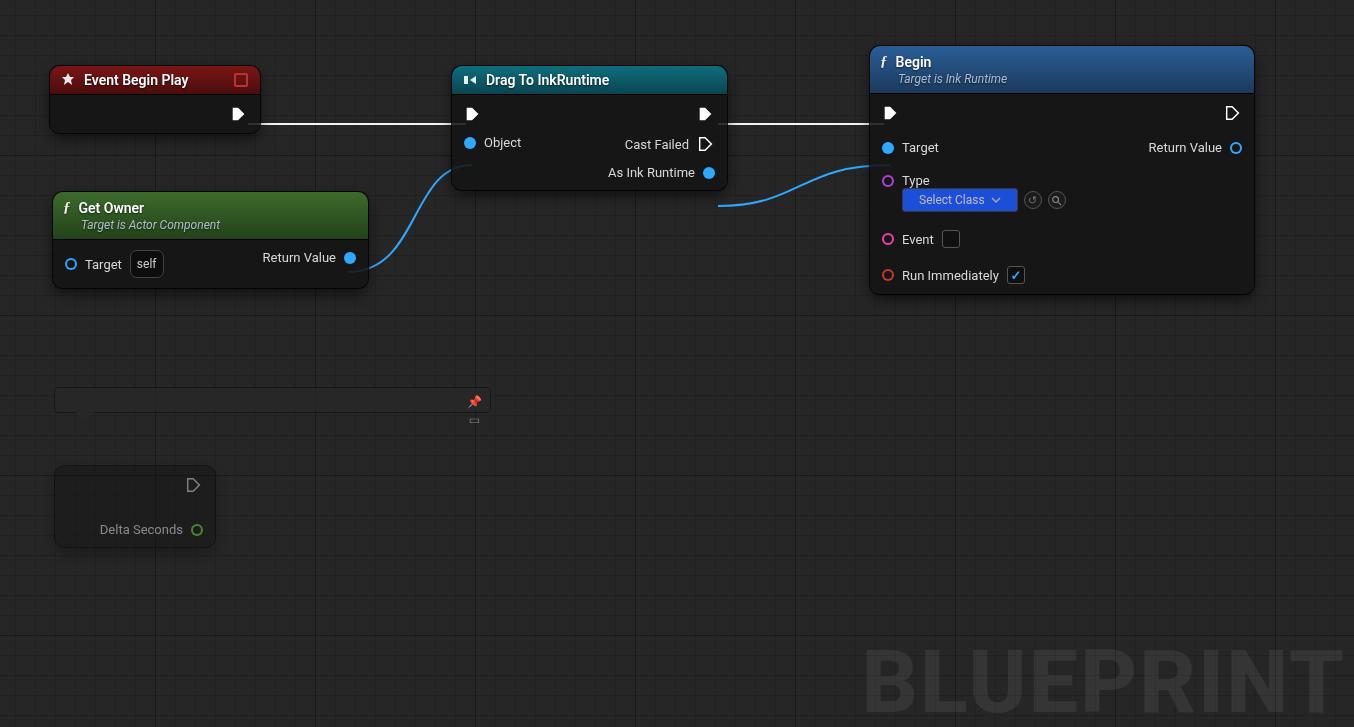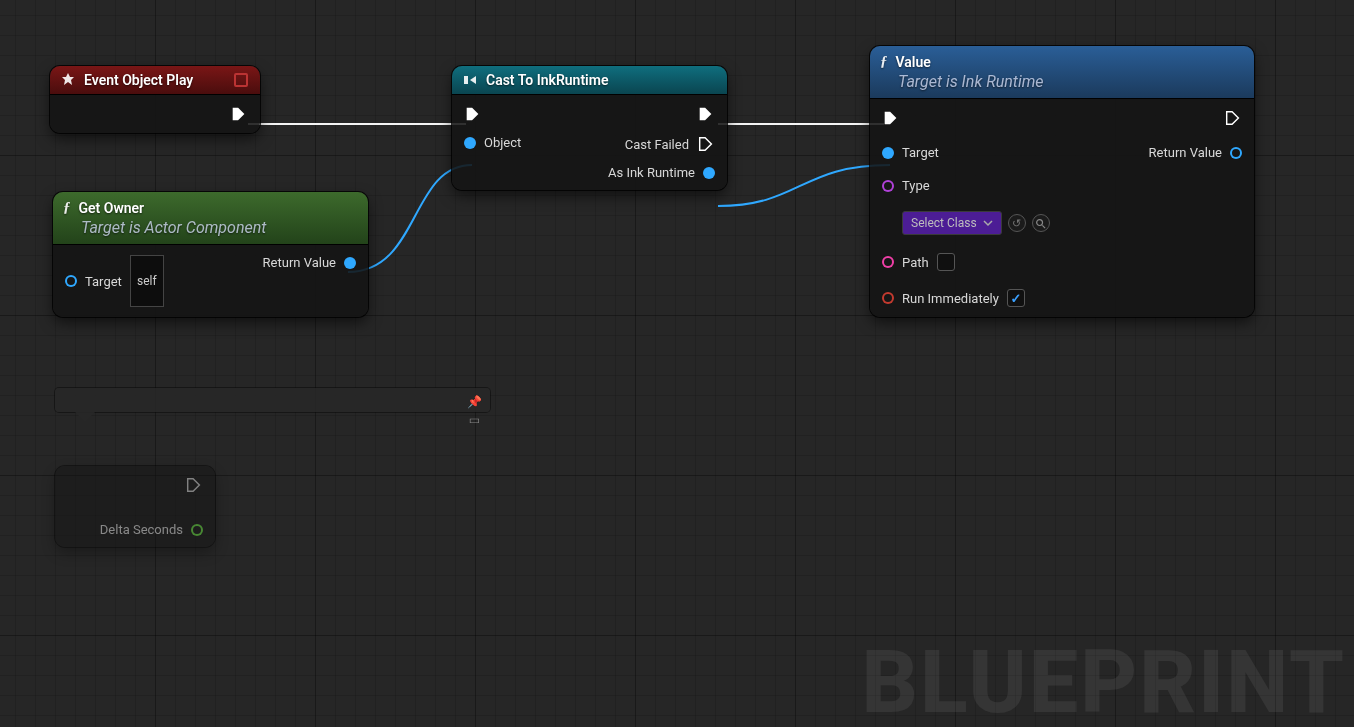--- a/index.html
+++ b/index.html
@@ -47,21 +47,21 @@
     padding: 6px 12px 6px 10px;
     display: flex;
     align-items: center;
     gap: 8px;
     color: #fff;
     font-size: 14px;
     font-weight: 600;
     text-shadow: 0 1px 2px rgba(0,0,0,0.6);
   }
   .node .header.tall { flex-direction: column; align-items: flex-start; gap:2px; padding-top:7px; padding-bottom:7px;}
-  .node .header .sub { font-size: 16px; font-style: italic; font-weight:400; color: rgba(220,230,255,0.75); margin-left:18px;}
+  .node .header .sub { font-size: 12px; font-style: italic; font-weight:400; color: rgba(220,230,255,0.75); margin-left:18px;}
   .hdr-red   { background: linear-gradient(180deg,#7a1616 0%, #4a0d0d 100%); border-bottom:1px solid #000;}
   .hdr-red-dim { background: linear-gradient(180deg,rgba(122,22,22,0.6) 0%, rgba(74,13,13,0.6) 100%); border-bottom:1px solid #000;}
   .hdr-green { background: linear-gradient(180deg,#3d6a2c 0%, #23431a 100%); border-bottom:1px solid #000;}
   .hdr-teal  { background: linear-gradient(180deg,#0f6e7e 0%, #0a4550 100%); border-bottom:1px solid #000;}
   .hdr-blue  { background: linear-gradient(180deg,#2a5e97 0%, #1b3a5c 100%); border-bottom:1px solid #000;}
   .node .body { padding: 10px 12px; display:flex; justify-content:space-between; gap:18px;}
   .col { display:flex; flex-direction:column; gap:12px; }
   .col.right { align-items:flex-end; }
   .pin { display:flex; align-items:center; gap:8px; color:#d8d8d8; font-size:13px; white-space:nowrap;}
   .pin.right { flex-direction: row-reverse; justify-content: flex-end; }
@@ -69,24 +69,24 @@
   .pin .dot.filled { background: currentColor; box-shadow:none;}
   .dot-blue { color:#2fa8ff; }
   .dot-green{ color:#64d83f; }
   .dot-purple{ color:#b041d8; }
   .dot-pink { color:#ef3fa7; }
   .dot-red  { color:#c33a2f; }
   .exec-pin { display:inline-flex; align-items:center;}
   .exec-pin svg { width:18px; height:18px; }
   .delegate { width:14px; height:14px; border:2px solid #b33; border-radius:2px; display:inline-block;}
   .inputbox {
-    background:#0d0d0d; border:1px solid #444; color:#ccc; font-size:12px; padding:18px 6px; border-radius:0; min-width:34px; text-align:center;
+    background:#0d0d0d; border:1px solid #444; color:#ccc; font-size:12px; padding:6px 6px; border-radius:7px; min-width:34px; text-align:left;
   }
   .selectbox {
-    background:#4c1d95; border:1px solid #3a3a3a; color:#bdbdbd; font-size:12px; padding:4px 8px; border-radius:3px; display:flex; align-items:center; gap:6px;
+    background:#1d4ed8; border:1px solid #3a3a3a; color:#bdbdbd; font-size:12px; padding:4px 16px; border-radius:3px; display:flex; align-items:center; gap:6px;
   }
   .iconbtn { width:18px; height:18px; border-radius:50%; border:1px solid #555; color:#777; display:inline-flex; align-items:center; justify-content:center; font-size:11px; background:#1b1b1b;}
   .checkbox { width:18px; height:18px; border:1px solid #555; border-radius:3px; background:#101010; display:inline-flex; align-items:center; justify-content:center;}
   .checkbox.checked::after{ content:"✓"; color:#3aa0ff; font-size:13px; font-weight:700;}
   .note {
     position:absolute;
     background: rgba(40,40,40,0.85);
     color:#cfcfcf;
     font-size:15px;
     padding: 12px 48px 12px 14px;
@@ -117,21 +117,21 @@
 
   <path d="M 718 206 C 800 206 800 165 890 165" stroke="#2fa8ff" stroke-width="2" fill="none"></path>
 </svg>
 
 <div class="node" style="left:50px; top:66px; width:210px;">
   <div class="header hdr-red">
     <span class="titlef">
       <svg width="16" height="16" viewBox="0 0 16 16">
           <path d="M8 1l2 4h4l-3 3 1 5-4-3-4 3 1-5-3-3h4z" fill="#fff" opacity="0.9"></path>
         </svg>
-      <span>Event Object Play</span>
+      <span>Event Begin Play</span>
     </span>
     <span style="margin-left:auto" class="delegate"></span>
   </div>
   <div class="body">
     <div class="col"></div>
     <div class="col right">
       <span class="pin right">
         <span class="exec-pin">
             <svg viewBox="0 0 20 20">
               <path d="M3 3h6l7 7-7 7H3z" fill="#fff"></path>
@@ -165,21 +165,21 @@
       </span>
     </div>
   </div>
 </div>
 
 <div class="node" style="left:452px; top:66px; width:275px;">
   <div class="header hdr-teal">
     <svg width="16" height="16" viewBox="0 0 16 16">
         <path d="M2 4h4v8H2zM8 8l6-4v8z" fill="#fff" opacity=".9"></path>
       </svg>
-    <span>Cast To InkRuntime</span>
+    <span>Drag To InkRuntime</span>
   </div>
   <div class="body">
     <div class="col">
       <span class="pin">
         <span class="exec-pin">
             <svg viewBox="0 0 20 20">
               <path d="M3 3h6l7 7-7 7H3z" fill="#fff"></path>
             </svg>
           </span>
       </span>
@@ -209,38 +209,38 @@
         <span>As Ink Runtime</span>
       </span>
     </div>
   </div>
 </div>
 
 <div class="node" style="left:870px; top:46px; width:384px;">
   <div class="header hdr-blue tall">
     <span class="titlef">
       <span style="font-style:italic;font-family:serif;font-size:15px;opacity:.9">ƒ</span>
-      <span>Value</span>
+      <span>Begin</span>
     </span>
     <span class="sub">Target is Ink Runtime</span>
   </div>
   <div class="body">
     <div class="col" style="gap:18px;">
       <span class="pin">
         <span class="exec-pin">
             <svg viewBox="0 0 20 20">
               <path d="M3 3h6l7 7-7 7H3z" fill="#fff"></path>
             </svg>
           </span>
       </span>
       <span class="pin">
         <span class="dot dot-blue filled"></span>
         <span>Target</span>
       </span>
-      <div style="display:flex;flex-direction:column;gap:18px;">
+      <div style="display:flex;flex-direction:column;gap:0;">
         <span class="pin">
           <span class="dot dot-purple"></span>
           <span>Type</span>
         </span>
         <div style="display:flex;align-items:center;gap:6px;margin-left:20px;">
           <span class="selectbox">
             <span>Select Class</span>
             <svg width="10" height="10" viewBox="0 0 10 10">
                 <path d="M1 3l4 4 4-4" stroke="#aaa" stroke-width="1.5" fill="none"></path>
               </svg>
@@ -249,21 +249,21 @@
           <span class="iconbtn">
             <svg width="11" height="11" viewBox="0 0 12 12">
                 <circle cx="5" cy="5" r="3.2" stroke="#888" stroke-width="1.3" fill="none"></circle>
                 <path d="M8 8l3 3" stroke="#888" stroke-width="1.3"></path>
               </svg>
           </span>
         </div>
       </div>
       <span class="pin">
         <span class="dot dot-pink"></span>
-        <span>Path</span>
+        <span>Event</span>
         <span class="checkbox"></span>
       </span>
       <span class="pin">
         <span class="dot dot-red"></span>
         <span>Run Immediately</span>
         <span class="checkbox checked"></span>
       </span>
     </div>
     <div class="col right" style="gap:18px;">
       <span class="pin right">

